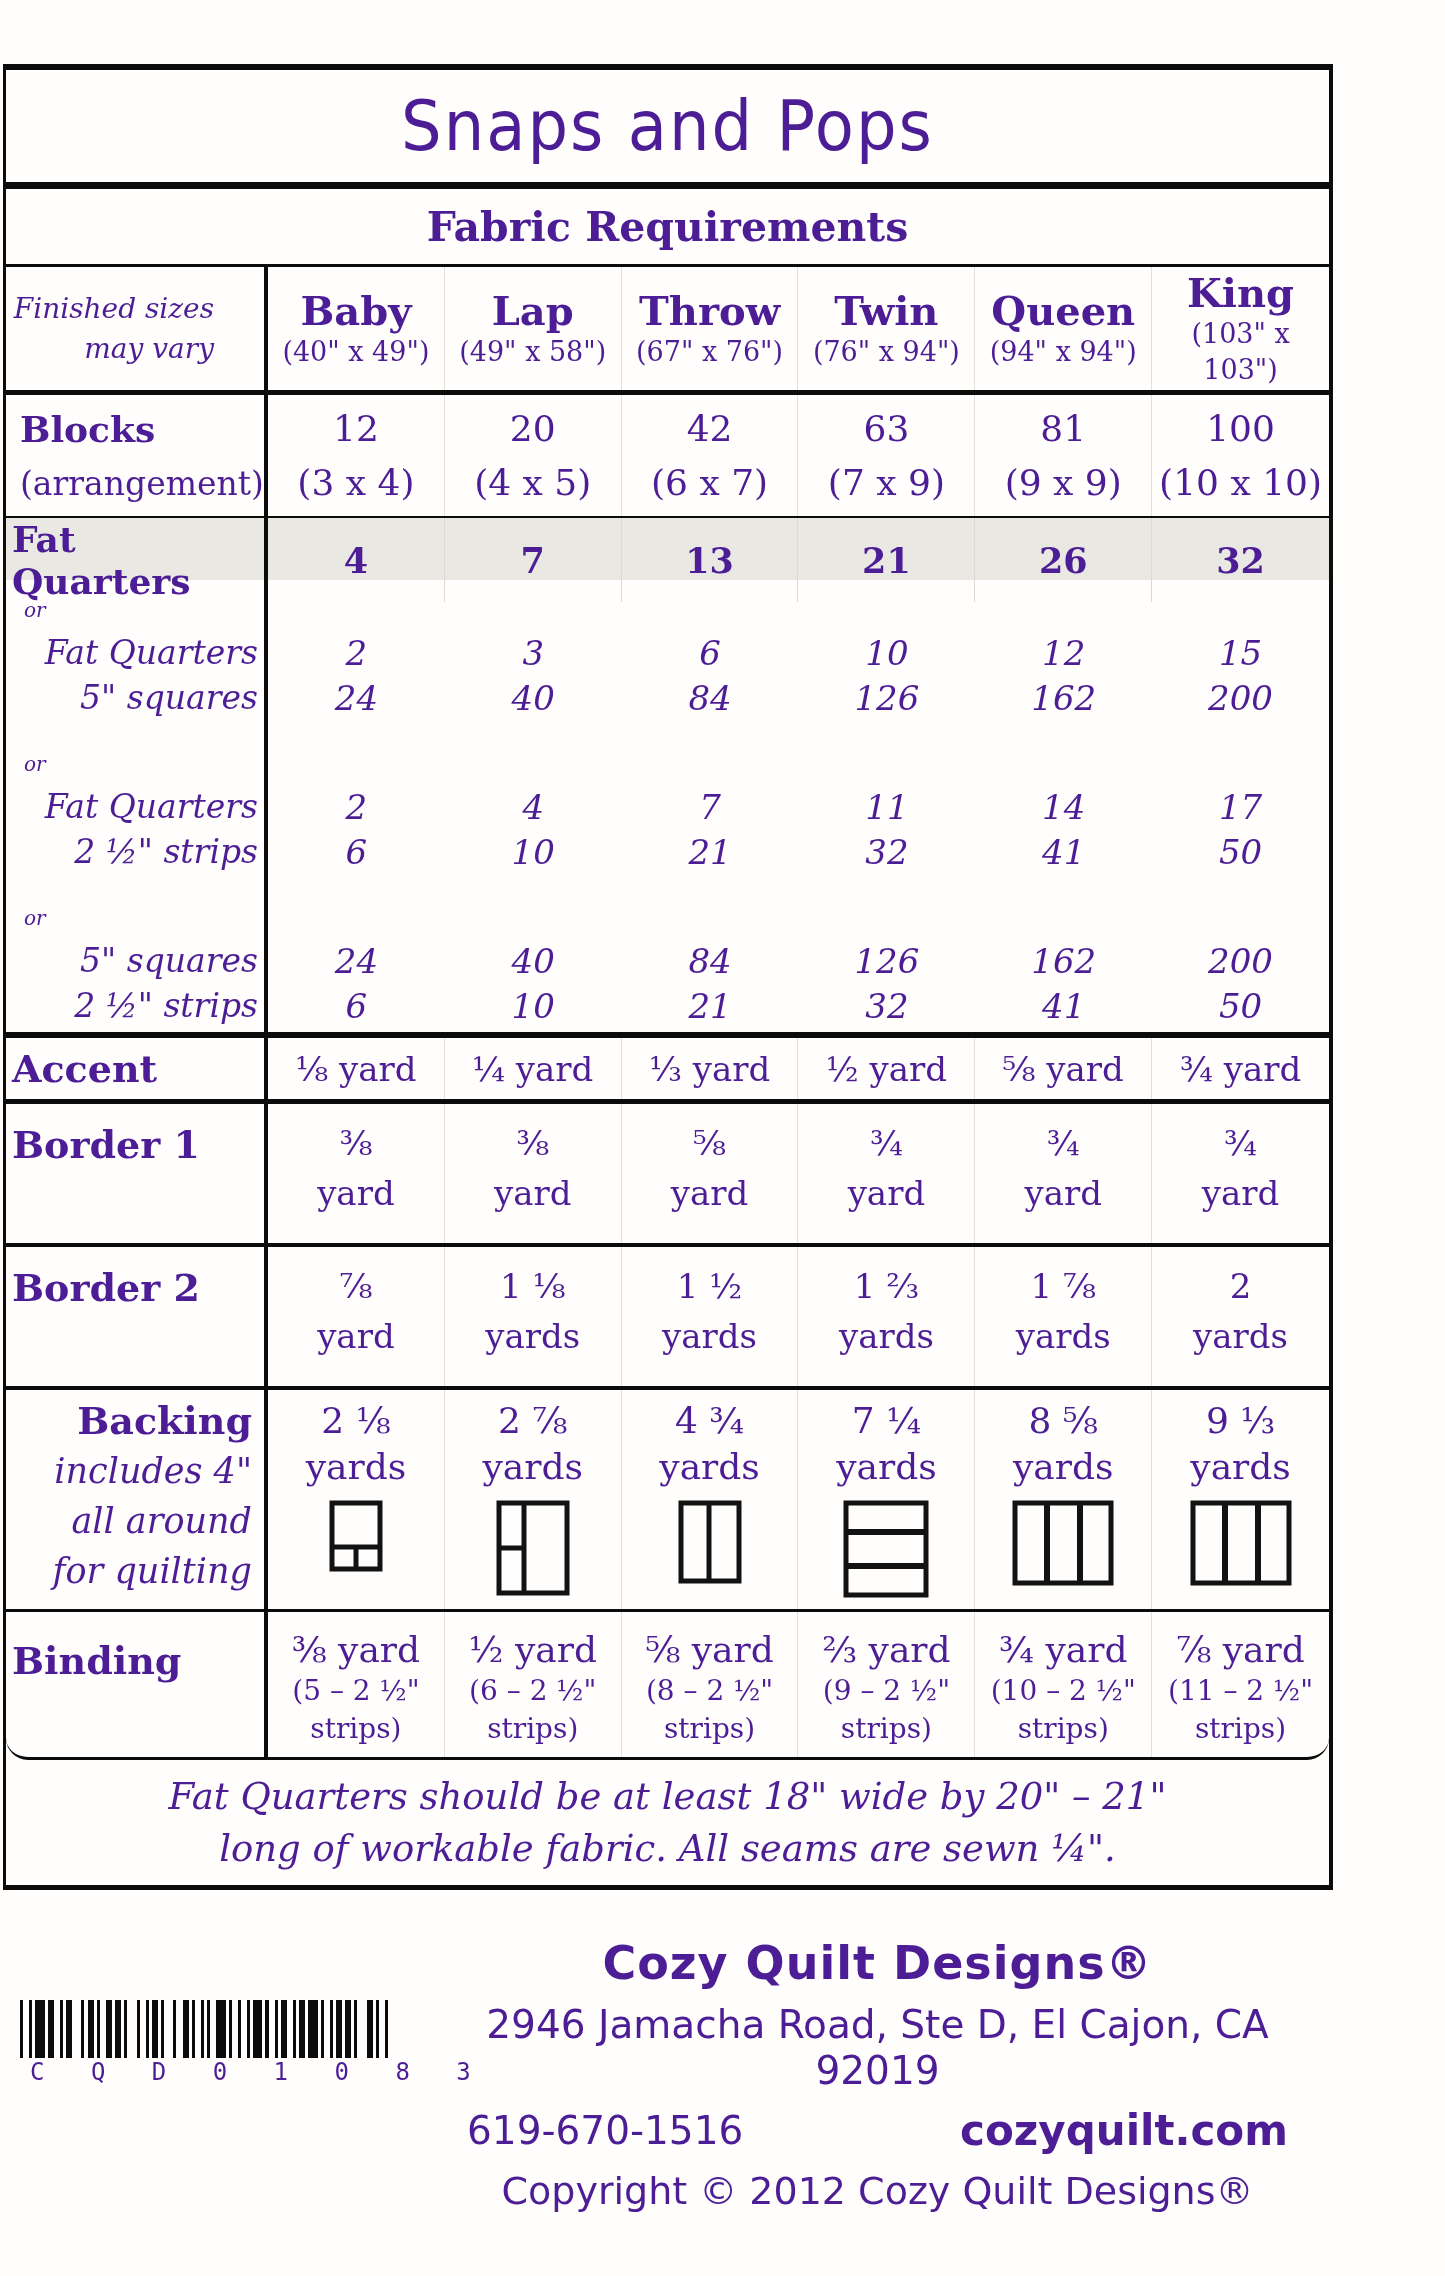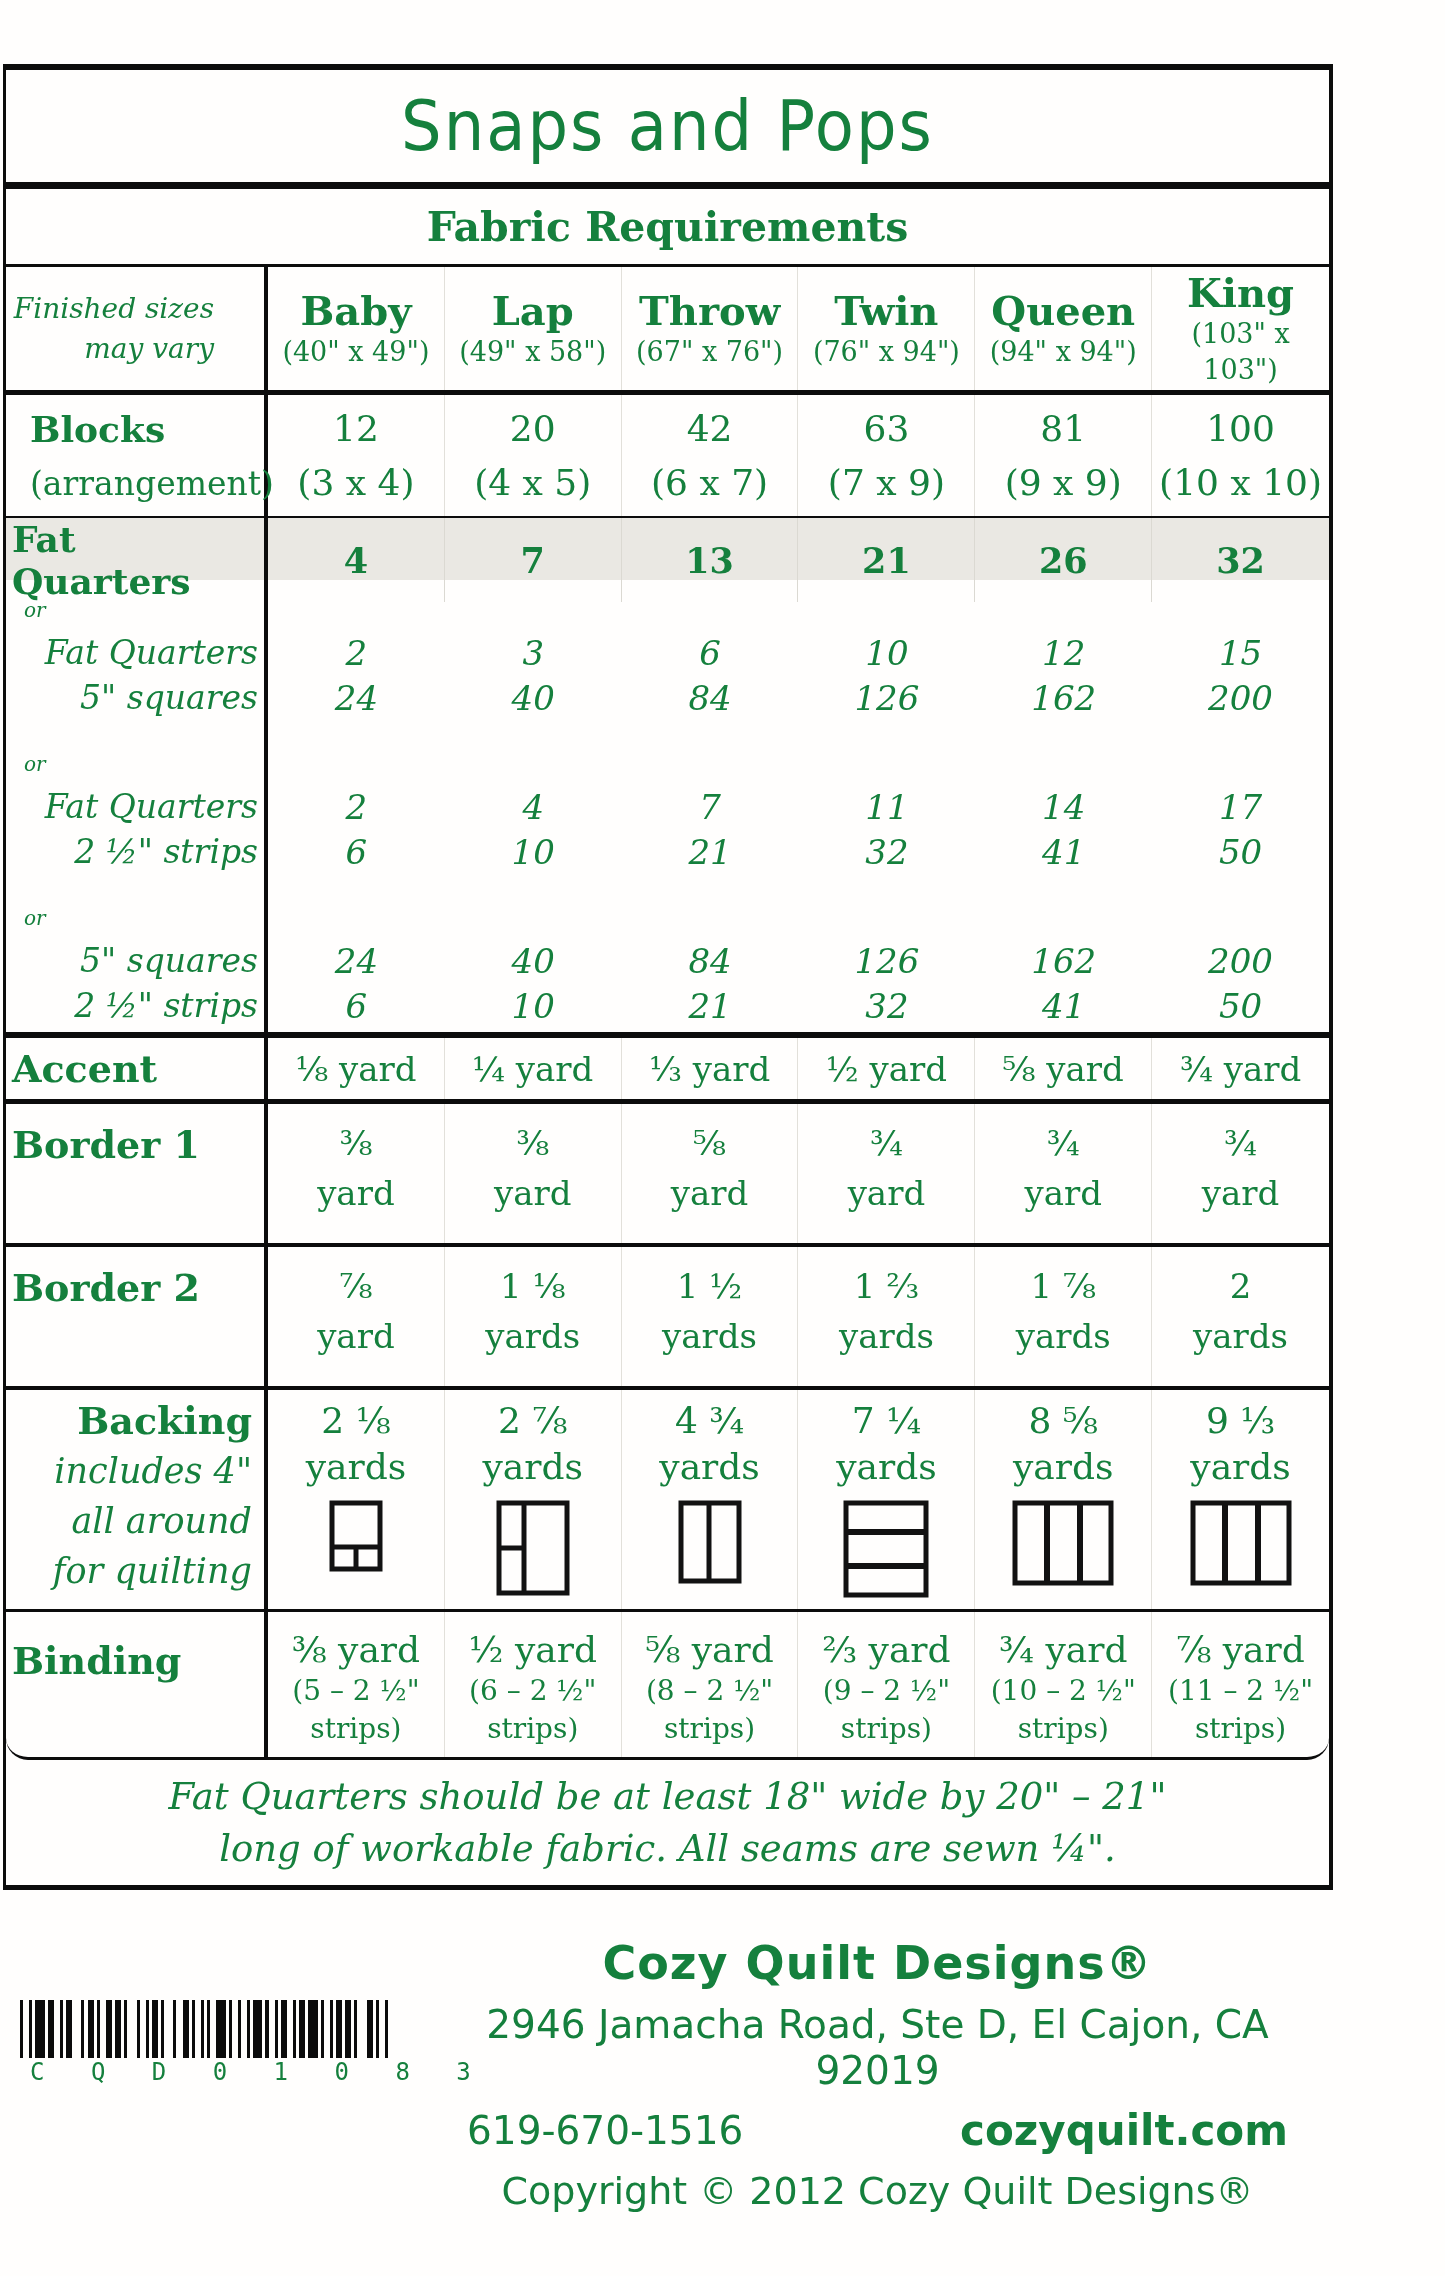--- a/index.html
+++ b/index.html
@@ -1,17 +1,17 @@
 <!DOCTYPE html>
 <html><head>
 <meta charset="utf-8">
 <title>Snaps and Pops</title>
 <style>
   html,body{margin:0;padding:0;background:#ffffff;}
-  .page{position:relative;width:1445px;height:2276px;background:#fffefd;color:#15803d;
+  .page{position:relative;width:1445px;height:2276px;background:#fffefd;color:#4c1d95;
         font-family:"DejaVu Serif","Liberation Serif",serif;overflow:hidden;}
   .card{position:absolute;left:3px;top:64px;width:1330px;box-sizing:border-box;
         border-top:6px solid #0c0c0c;border-bottom:5px solid #0c0c0c;
         border-left:3px solid #0c0c0c;border-right:4px solid #0c0c0c;background:#fffefd;}
   
   .row-title{height:112px;border-bottom:7px solid #0c0c0c;display:flex;align-items:center;justify-content:center;}
   .title-text{font-family:"DejaVu Sans","Liberation Sans",sans-serif;font-size:64px;font-weight:500;
               letter-spacing:2px;transform:scaleY(1.08);}
   .row-subtitle{height:75px;border-bottom:3px solid #0c0c0c;display:flex;align-items:center;justify-content:center;}
   .subtitle-text{font-size:41px;font-weight:bold;}
@@ -22,21 +22,21 @@
       box-sizing:border-box;border-right:1px solid #e2e0da;text-align:center;}
   .trow .vc:last-child{border-right:none;}
   
   .row-header{height:128px;border-bottom:5px solid #0c0c0c;}
   .hdr-label{display:flex;flex-direction:column;justify-content:center;align-items:flex-end;
              padding-right:50px;font-style:italic;font-size:28px;line-height:40px;}
   .col-name{font-size:40px;font-weight:bold;line-height:46px;}
   .col-size{font-size:27px;line-height:36px;}
   
   .row-blocks{height:123px;border-bottom:2px solid #0c0c0c;}
-  .blocks-label{display:flex;flex-direction:column;justify-content:space-evenly;padding-left:24px;}
+  .blocks-label{display:flex;flex-direction:column;justify-content:space-evenly;padding-left:14px;}
   .blocks-label .b1{font-size:36px;font-weight:bold;}
   .blocks-label .b2{font-size:33px;}
   .row-blocks .vc{justify-content:space-evenly;font-size:36px;}
   
   .row-fq{height:62px;background:#eae8e3;}
   .row-fq .lc{display:flex;align-items:center;padding-left:6px;font-size:36px;font-weight:bold;}
   .row-fq .vc{font-size:35px;font-weight:bold;border-right-color:#dbd9d2;}
   
   .or-section{position:relative;height:458px;border-bottom:6px solid #0c0c0c;padding-top:10px;box-sizing:border-box;}
   .or-section::before{content:"";position:absolute;left:258px;top:0;bottom:0;width:4px;background:#0c0c0c;}

